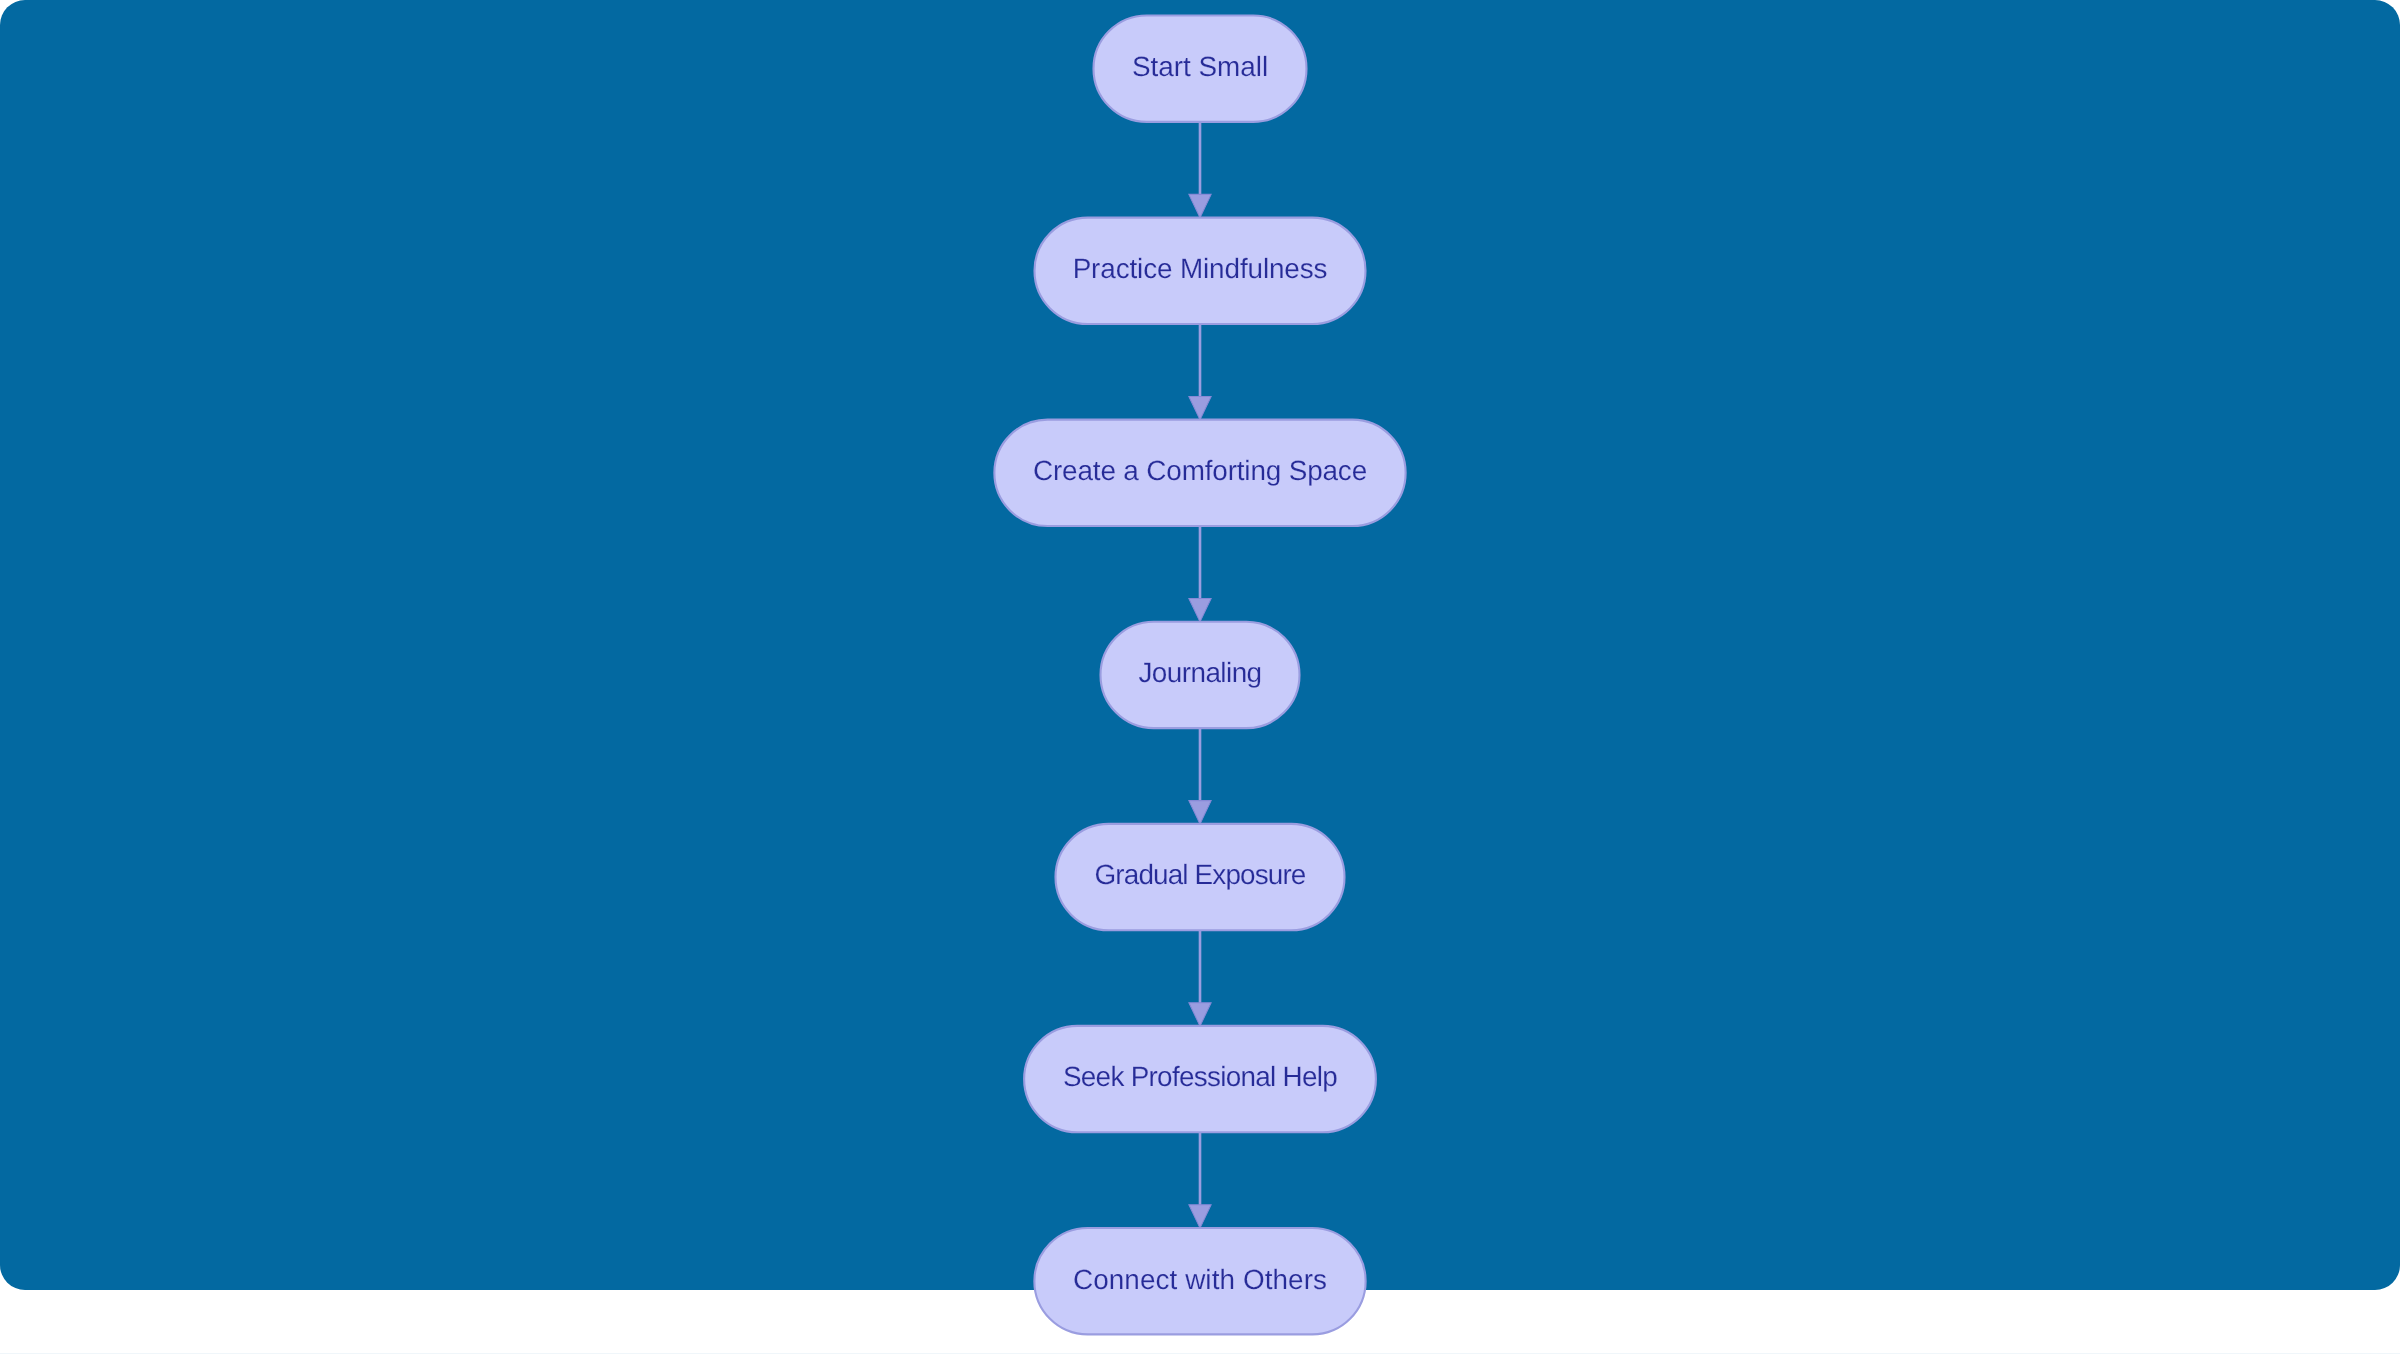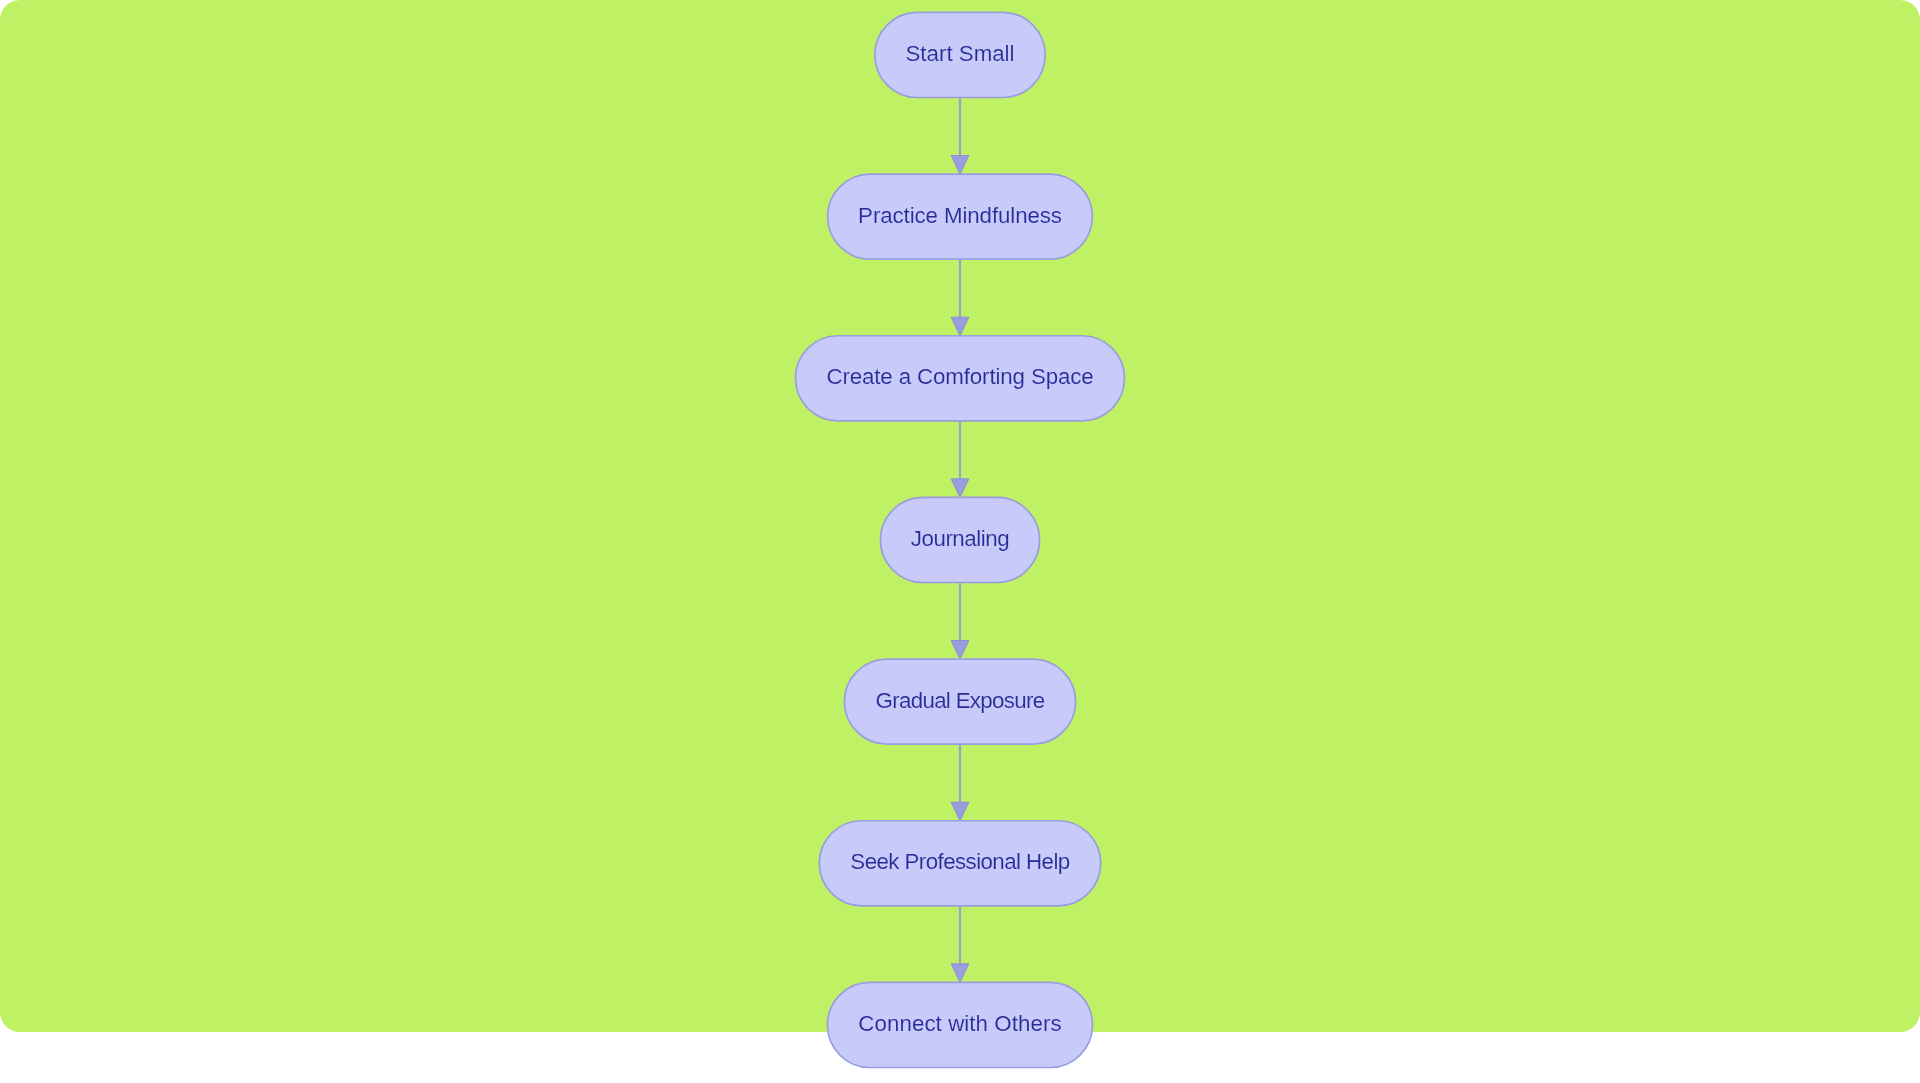--- a/index.html
+++ b/index.html
@@ -7,21 +7,21 @@
     padding: 0;
     width: 1920px;
     height: 1083px;
     background: #ffffff;
     overflow: hidden;
   }
   #flowchart {
     position: relative;
     width: 1920px;
     height: 1032px;
-    background: #bef264;
+    background: #0369a1;
     border-radius: 20px;
   }
   svg#diagram {
     position: absolute;
     left: 0;
     top: 0;
     width: 1920px;
     height: 1083px;
     display: block;
     

